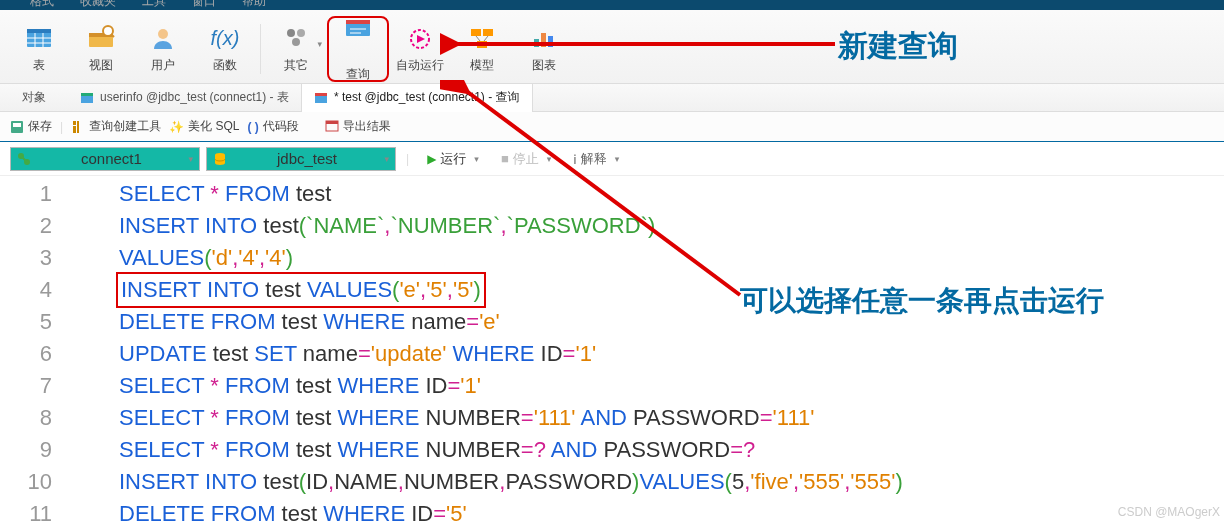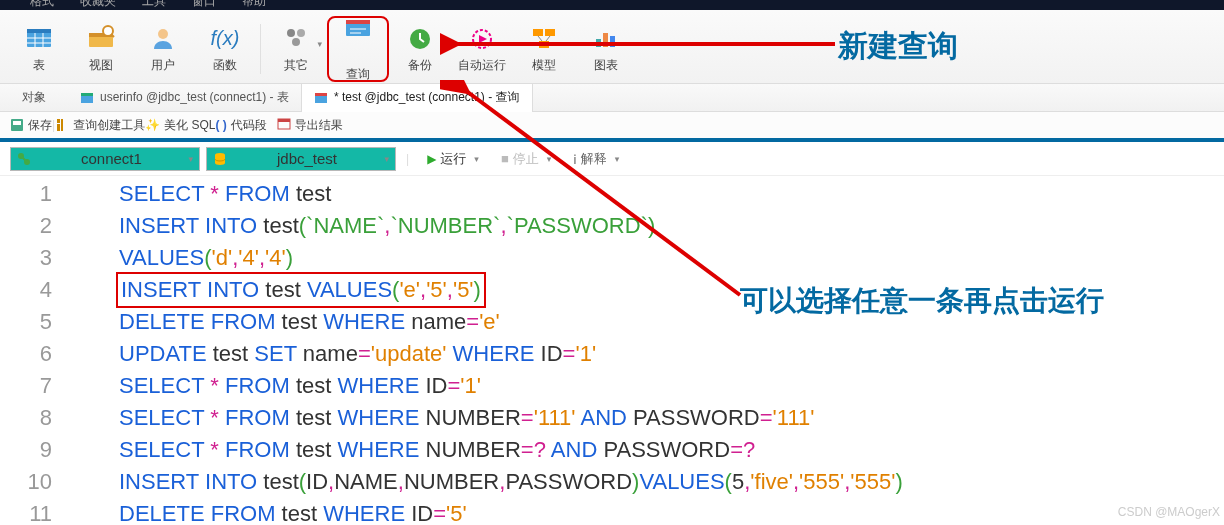--- a/index.html
+++ b/index.html
@@ -1,31 +1,31 @@
 <!DOCTYPE html>
 <html><head>
   <meta charset="utf-8">
   <style>
     *{box-sizing:border-box;margin:0;padding:0;font-family:"Microsoft YaHei","Segoe UI",sans-serif;}
     body{background:#fff;font-size:12px;color:#333;position:relative;width:1224px;height:525px;overflow:hidden;}
-    .menubar{height:10px;background:#0f172a;display:flex;gap:26px;padding-left:30px;font-size:12px;color:#888;align-items:flex-end;overflow:hidden;border-bottom:0;}
+    .menubar{height:10px;background:#0c4a6e;display:flex;gap:26px;padding-left:30px;font-size:12px;color:#888;align-items:flex-end;overflow:hidden;border-bottom:0;}
     .menubar span{color:#aaa;}
     .ribbon{height:74px;background:linear-gradient(#fafafa,#f2f2f2);border-bottom:1px solid #ddd;display:flex;align-items:center;padding:4px 8px 0;}
     .rbtn{display:flex;flex-direction:column;align-items:center;justify-content:center;width:62px;height:66px;cursor:pointer;border:1px solid transparent;border-radius:2px;position:relative;}
     .rbtn .ricon{width:30px;height:30px;display:flex;align-items:center;justify-content:center;}
     .rbtn .rlbl{font-size:12px;color:#444;margin-top:4px;}
     .rbtn.dd::after{content:"▾";position:absolute;right:4px;top:22px;font-size:9px;color:#888;}
     .rsep{width:1px;height:50px;background:#e0e0e0;margin:0 4px;}
     .active-q{border:2px solid #d00;border-radius:8px;gap:22px;}
     .tabbar{height:28px;background:linear-gradient(#f9f9f9,#f1f1f1);display:flex;align-items:center;font-size:12px;border-bottom:1px solid #ddd;}
     .tabbar .obj{width:68px;text-align:center;color:#555;}
     .tab{display:flex;align-items:center;gap:6px;padding:0 12px;height:28px;border-right:1px solid #ddd;color:#555;}
     .tab.active{background:#fff;color:#222;}
     .tab .ticon{width:14px;height:14px;}
-    .qtoolbar{height:30px;display:flex;align-items:center;padding:0 10px;font-size:12px;color:#444;background:#fcfcfc;border-bottom:4px solid #0369a1;}
+    .qtoolbar{height:30px;display:flex;align-items:center;gap:8px;padding:0 10px;font-size:12px;color:#444;background:#fcfcfc;border-bottom:1px solid #0369a1;}
     .qtoolbar .tb{display:flex;align-items:center;gap:4px;cursor:pointer;}
     .combos{height:34px;display:flex;align-items:center;gap:6px;padding:0 10px;background:#fff;border-bottom:1px solid #eee;}
     .combo{height:24px;border:1px solid #b8b8b8;display:flex;align-items:center;padding:0 6px;background:#14b8a6;min-width:190px;position:relative;font-size:15px;gap:44px;}
     .combo::after{content:"▾";position:absolute;right:6px;color:#888;font-size:9px;}
     .cicon{width:14px;height:14px;margin-right:6px;}
     .runbtn{display:flex;align-items:center;gap:4px;height:24px;padding:0 8px;cursor:pointer;color:#333;font-size:13px;}
     .runbtn .tri{color:#2eab2e;font-size:12px;}
     .runbtn::after{content:"▾";font-size:9px;color:#888;margin-left:4px;}
     .disabled{color:#bbb;}
     .editor{display:flex;font-family:Consolas,monospace;font-size:22px;line-height:32px;}
@@ -114,29 +114,20 @@
           <rect x="3" y="6" width="24" height="4" fill="#d44"></rect>
           <line x1="7" y1="15" x2="23" y2="15" stroke="#fff"></line>
           <line x1="7" y1="19" x2="18" y2="19" stroke="#fff"></line>
         </svg>
       </div>
       <div class="rlbl">查询</div>
     </div>
     <div class="rbtn">
       <div class="ricon">
         <svg width="30" height="26" viewBox="0 0 30 26">
-          <circle cx="15" cy="14" r="10" fill="#4a4"></circle>
-          <path d="M15 8v6l4 3" stroke="#fff" stroke-width="2" fill="none"></path>
-        </svg>
-      </div>
-      <div class="rlbl">备份</div>
-    </div>
-    <div class="rbtn">
-      <div class="ricon">
-        <svg width="30" height="26" viewBox="0 0 30 26">
           <circle cx="15" cy="14" r="9" fill="none" stroke="#e08" stroke-width="2" stroke-dasharray="3 2"></circle>
           <path d="M12 10l8 4-8 4z" fill="#e08"></path>
         </svg>
       </div>
       <div class="rlbl">自动运行</div>
     </div>
     <div class="rbtn">
       <div class="ricon">
         <svg width="30" height="26" viewBox="0 0 30 26">
           <rect x="4" y="4" width="10" height="7" fill="#f90"></rect>

